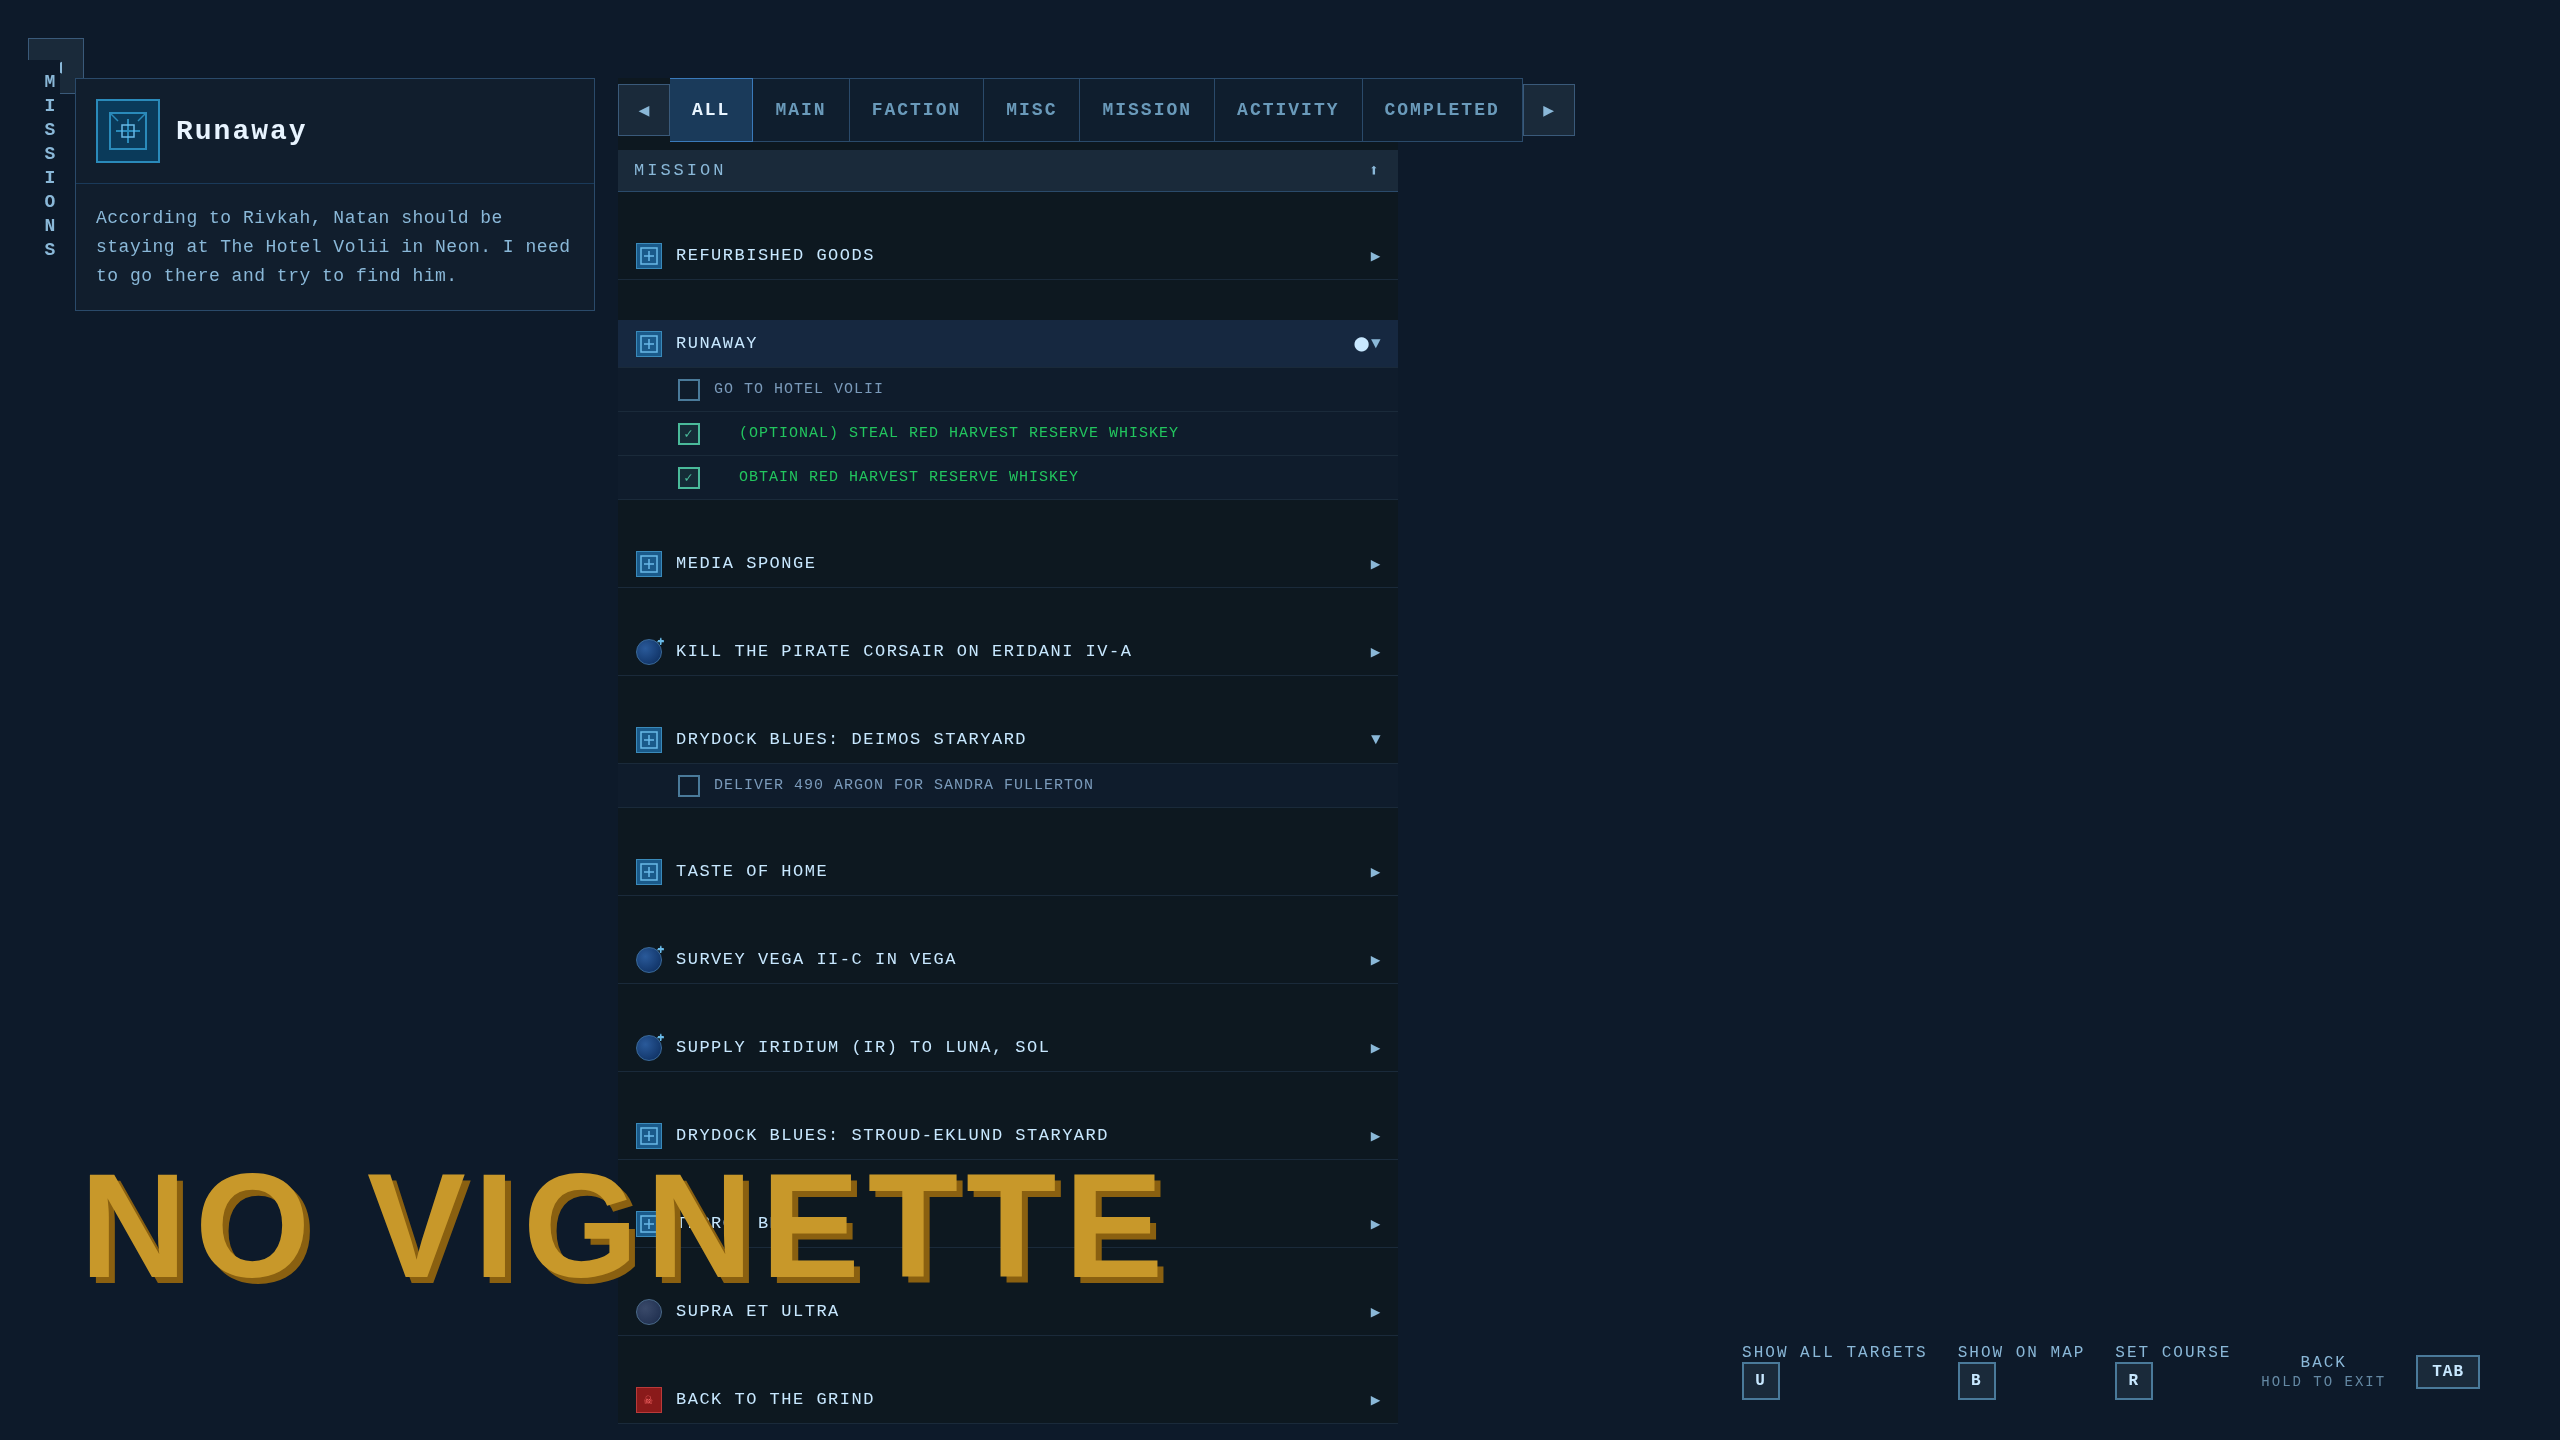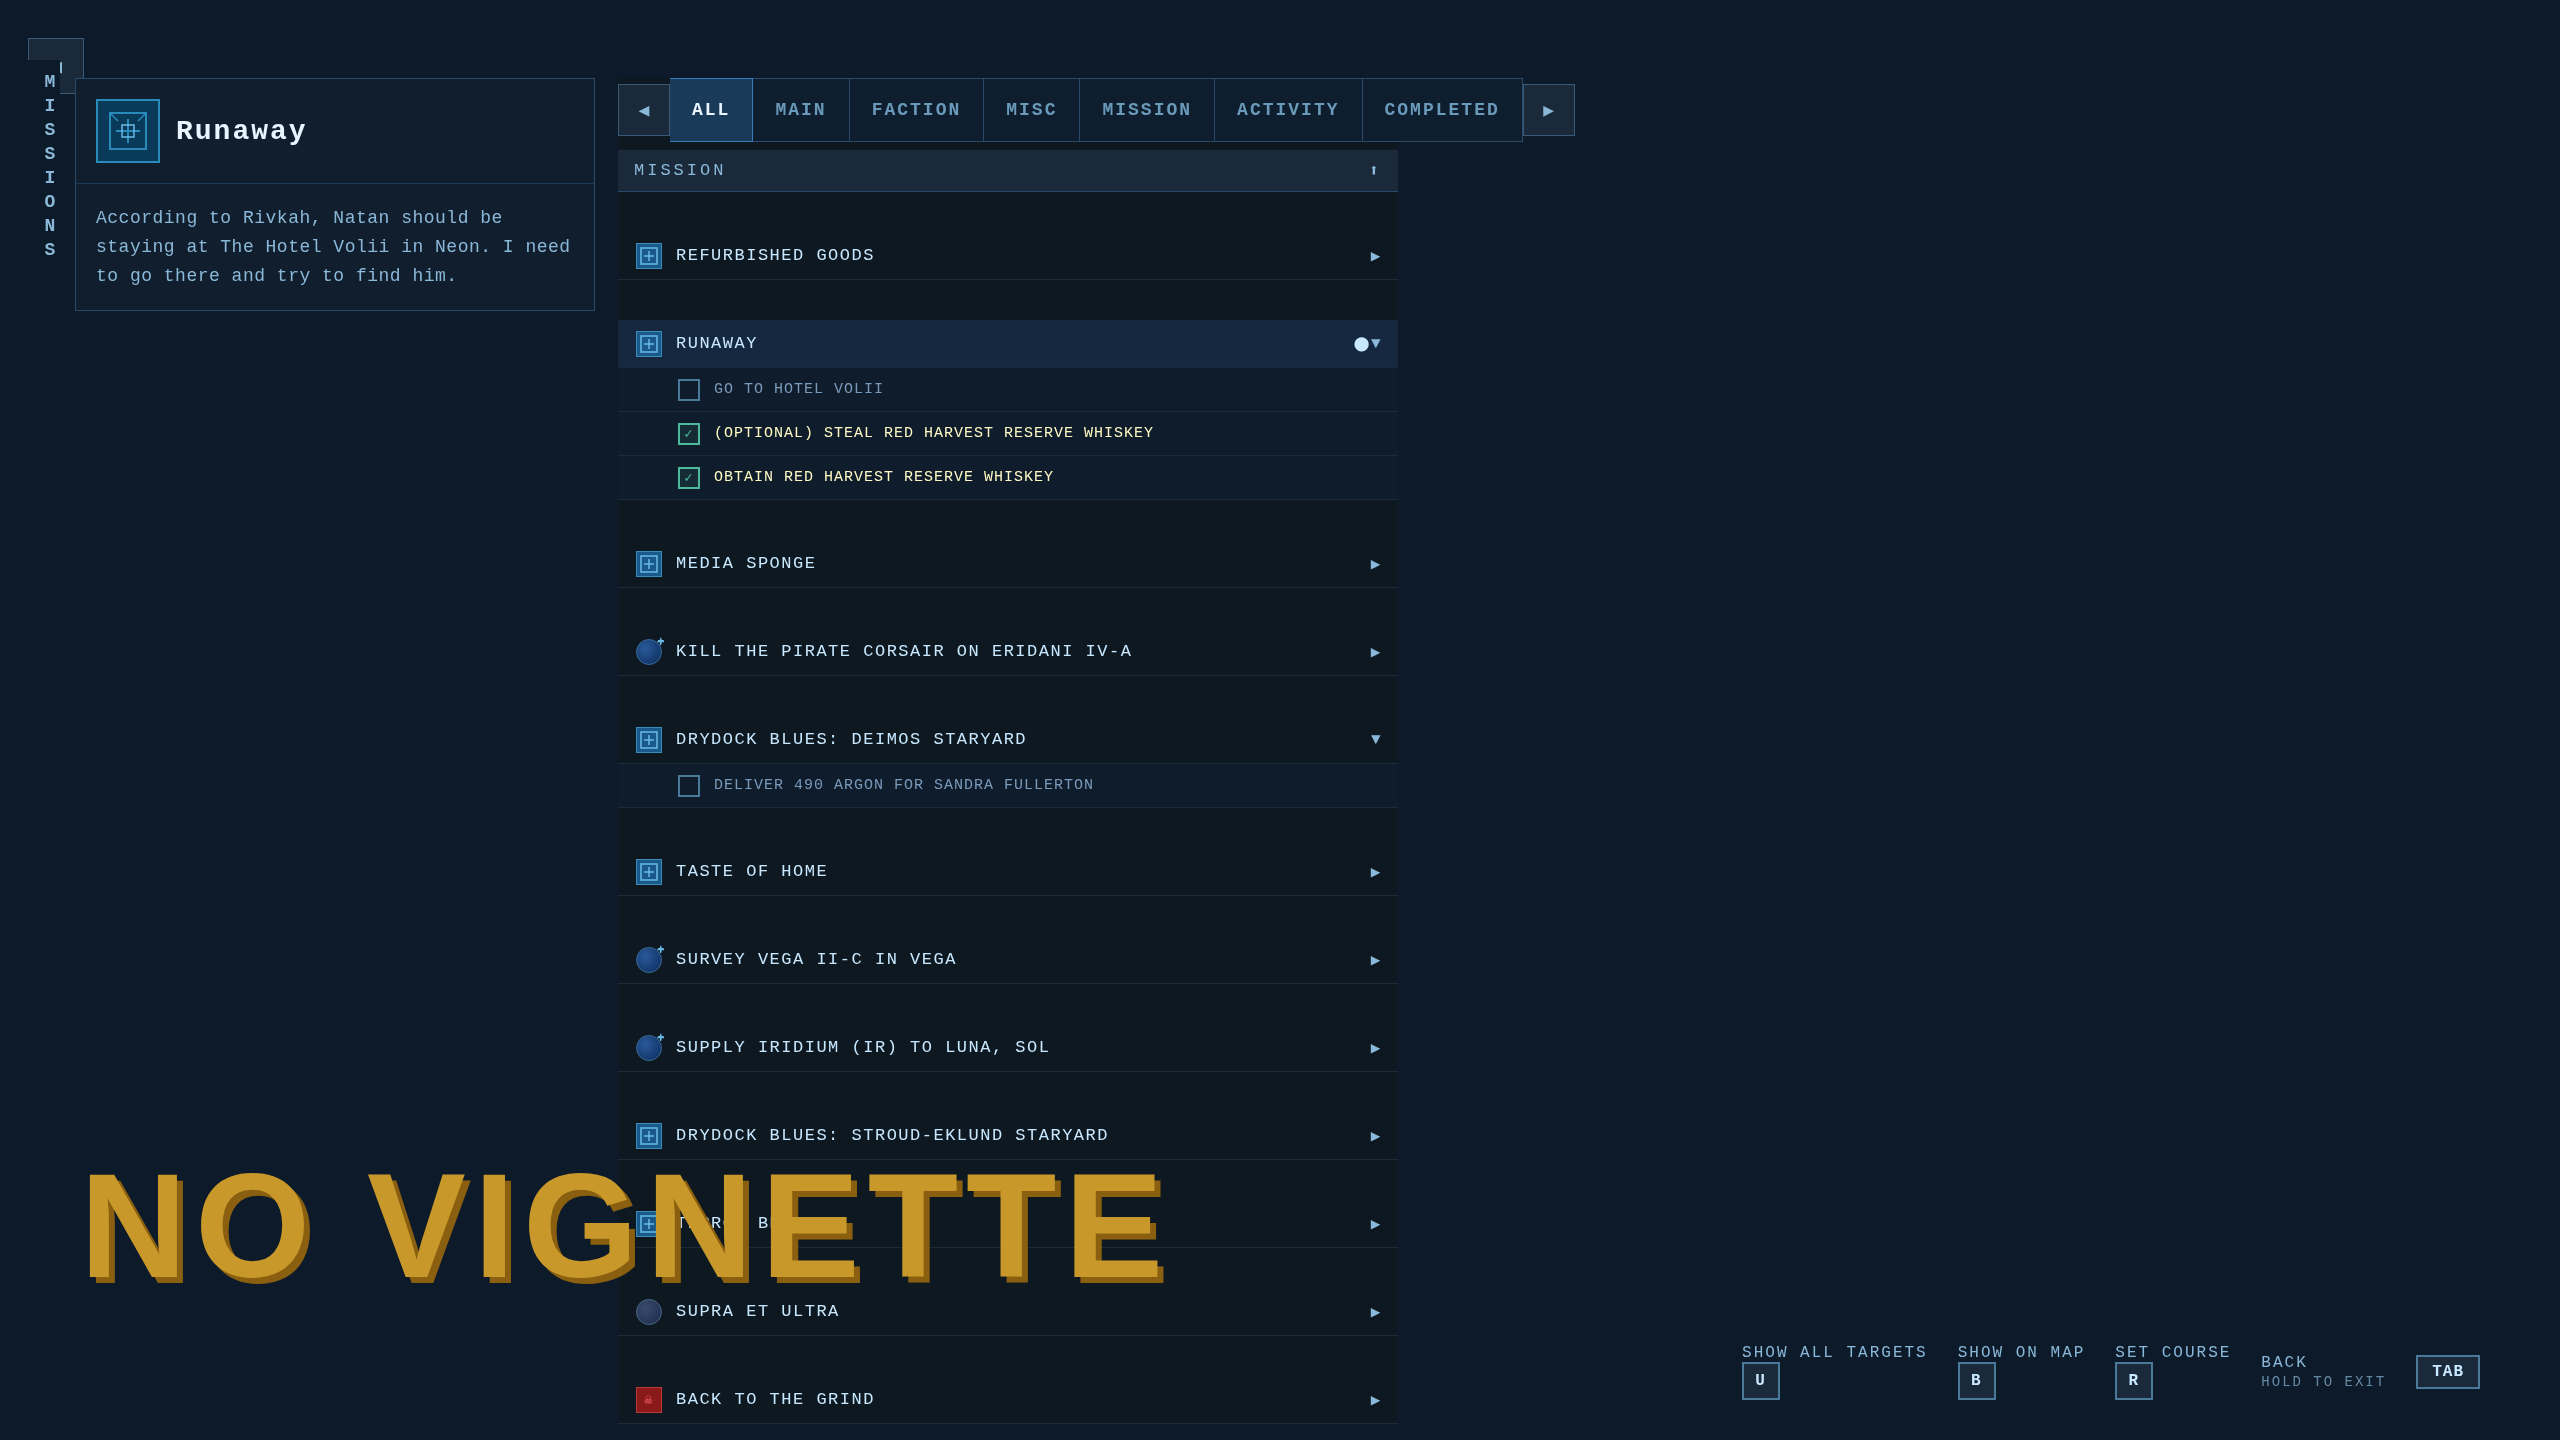--- a/index.html
+++ b/index.html
@@ -246,21 +246,22 @@
     }
 
     .subtask-label {
       color: #7a9abA;
       font-size: 15px;
       letter-spacing: 1px;
       text-align: center;
     }
 
     .subtask-label.completed {
-      color: #fef9c3;
+      color: #22c55e;
+      margin-left: 25px;
     }
 
     
     .icon-mission {
       width: 26px;
       height: 26px;
       background: #1a5a8a;
       border: 1px solid #3a8abA;
       display: flex;
       align-items: center;
@@ -352,21 +353,21 @@
       border: 2px solid #4a7a9a;
       color: #c8e8ff;
       font-size: 16px;
       font-weight: bold;
       letter-spacing: 1px;
     }
 
     .back-control {
       display: flex;
       flex-direction: column;
-      align-items: flex-start;
+      align-items: center;
       gap: 2px;
     }
 
     
     .big-text-overlay {
       position: absolute;
       bottom: 140px;
       left: 80px;
       font-size: 148px;
       font-weight: 900;

